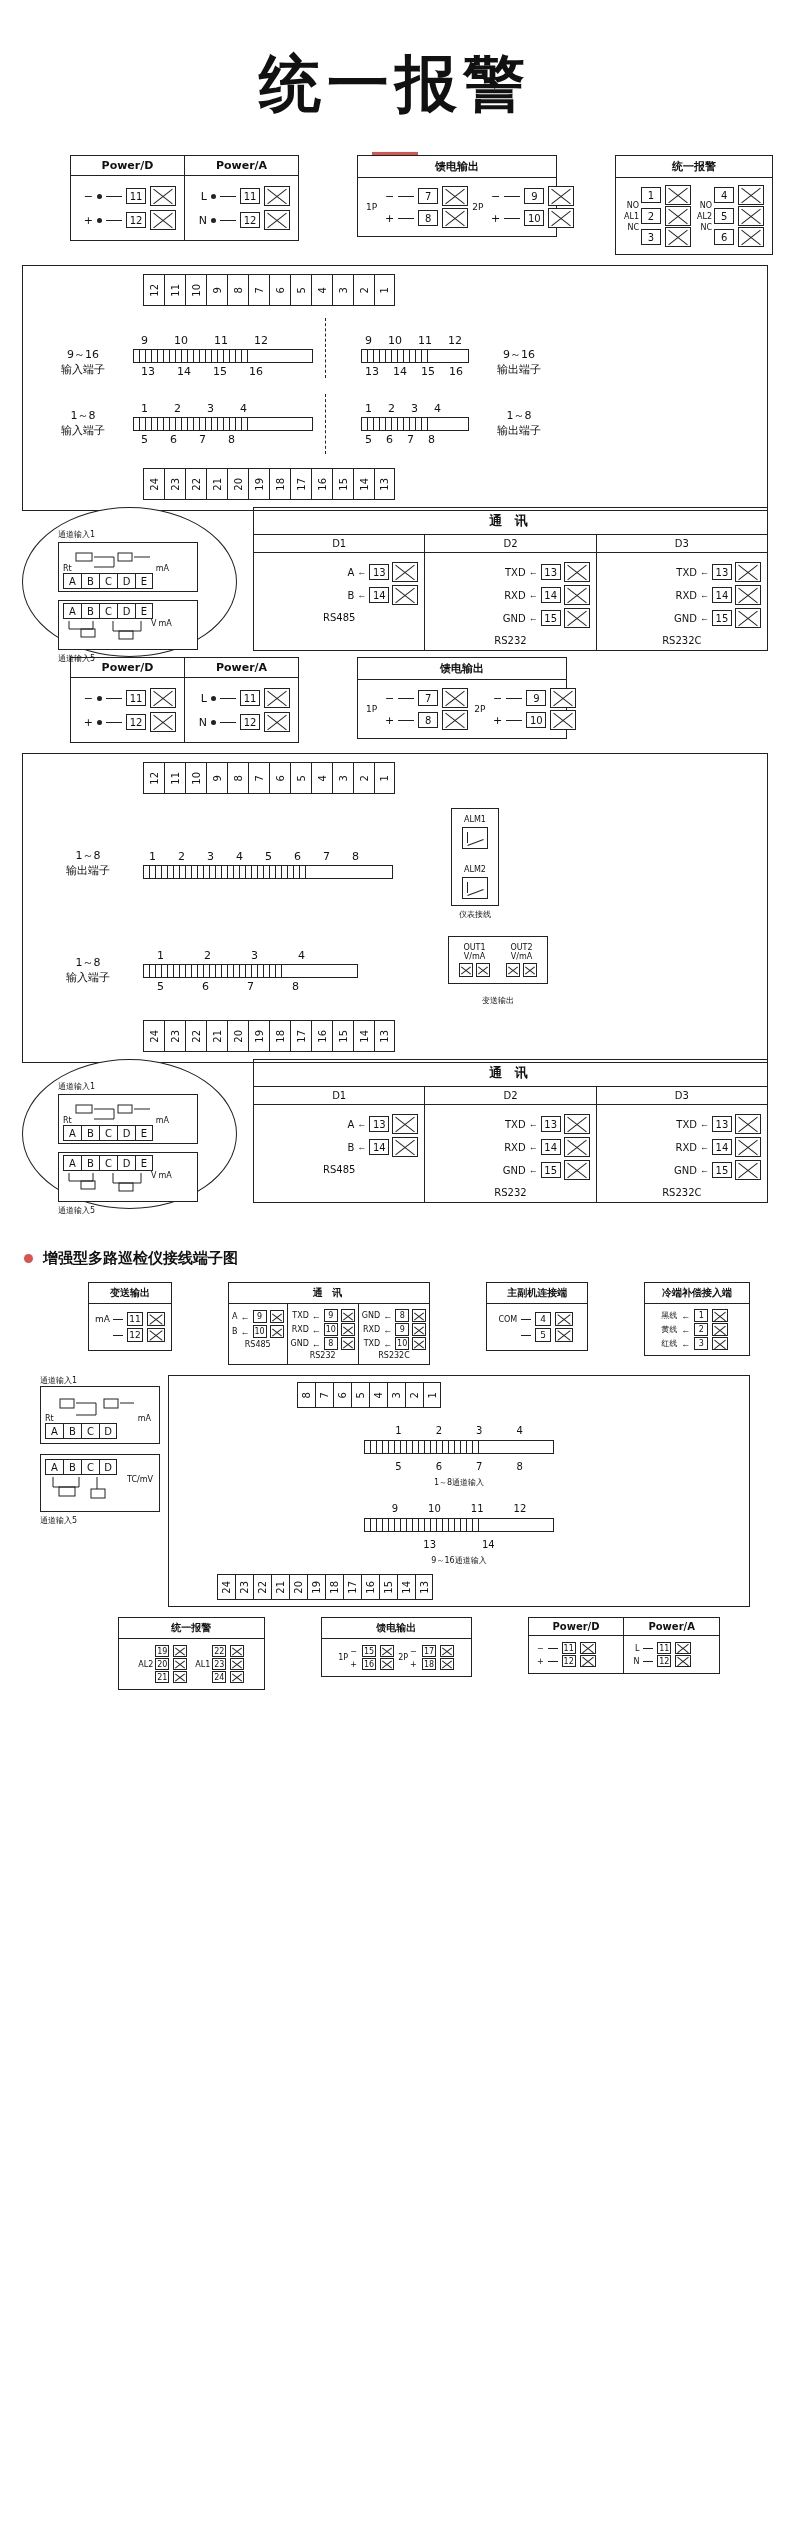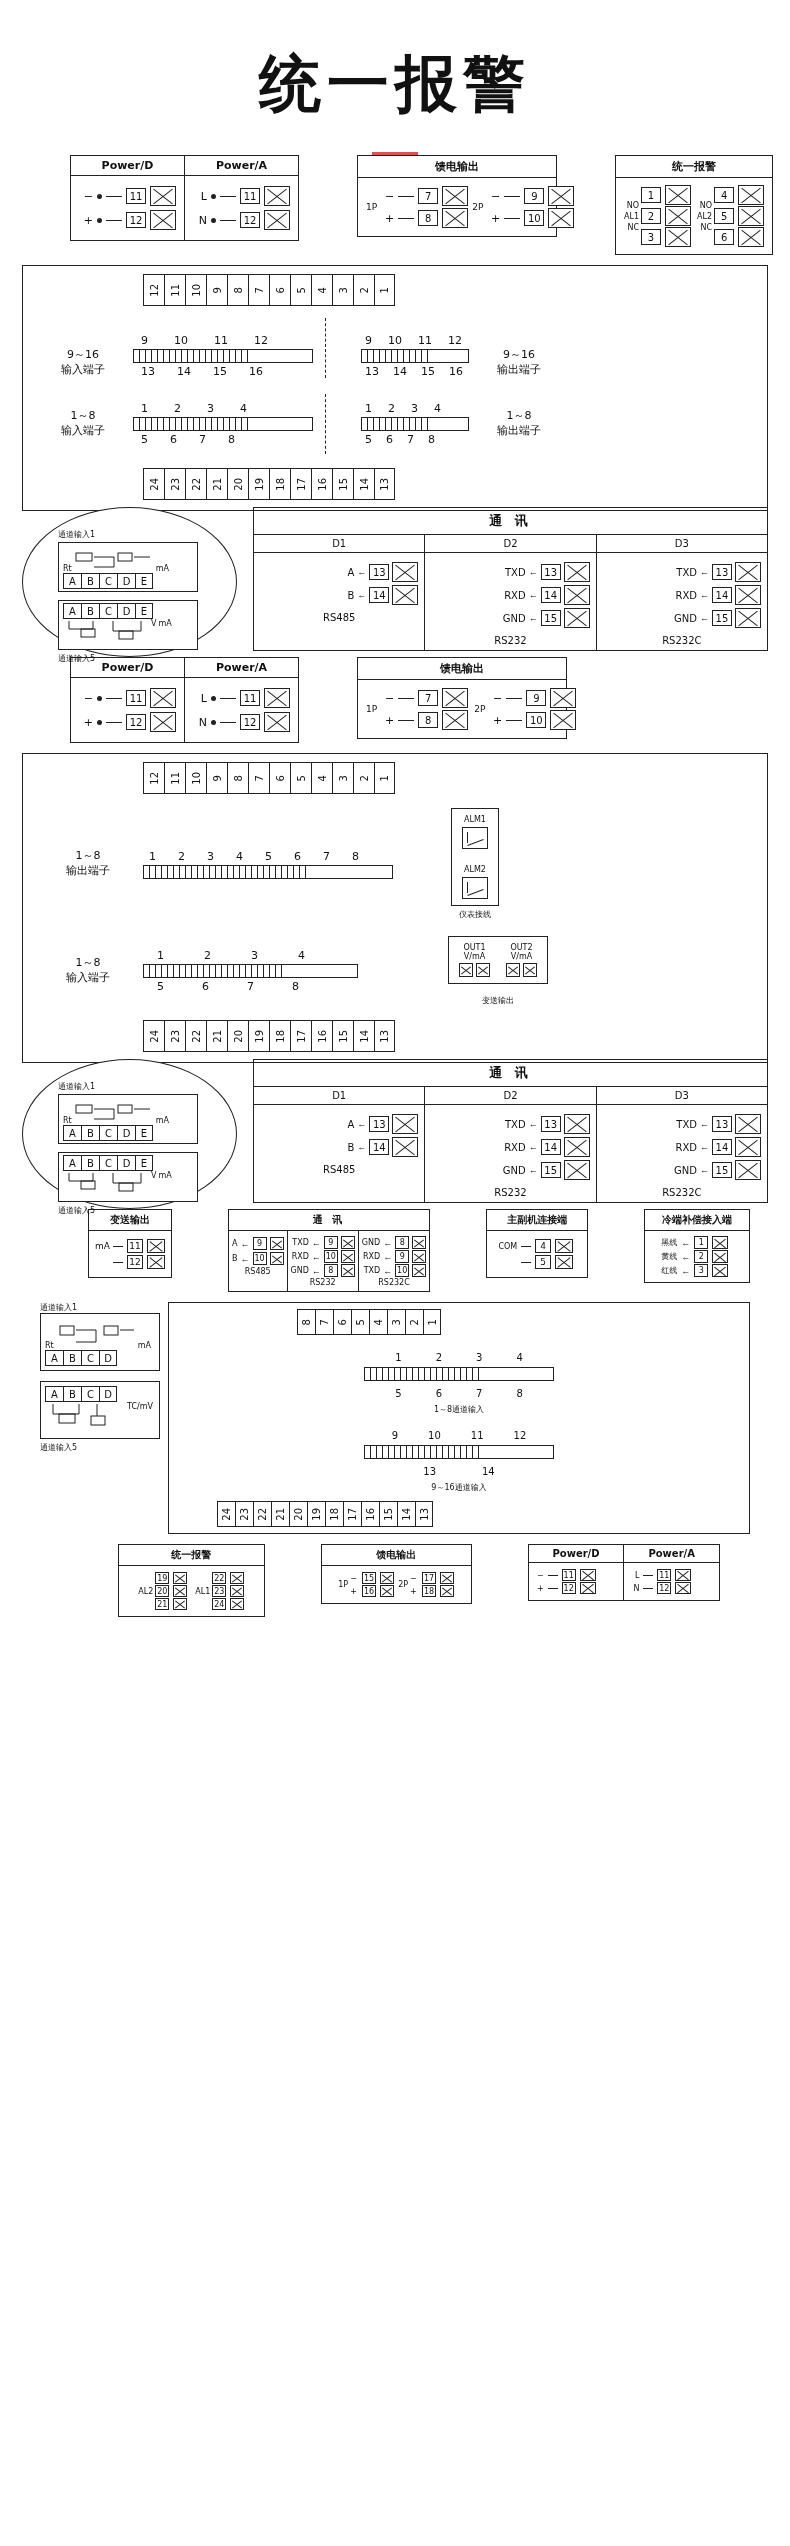--- a/index.html
+++ b/index.html
@@ -1018,20 +1018,24 @@
               <span class="tnum">15</span>
               <span class="screw"></span>
             </div>
           </div>
           <div class="cf">RS232C</div>
         </div>
       </div>
     </div>
   </div>
 
+  <div class="section-head">
+    <span class="bullet"></span>
+    <span>增强型多路巡检仪接线端子图</span>
+  </div>
 
   <div style="display:flex; gap:8px; margin:0 40px; align-items:flex-start;">
 
     <div class="card" style="width:110px;">
       <div class="card-hd" style="font-size:10px;">变送输出</div>
       <div class="card-bd" style="padding:6px;">
         <div class="trow" style="margin:2px 0;">
           <span class="sig" style="font-size:9px;">mA</span>
           <span class="lead" style="width:10px;"></span>
           <span class="tnum" style="min-width:16px;height:14px;font-size:9px;">11</span>

